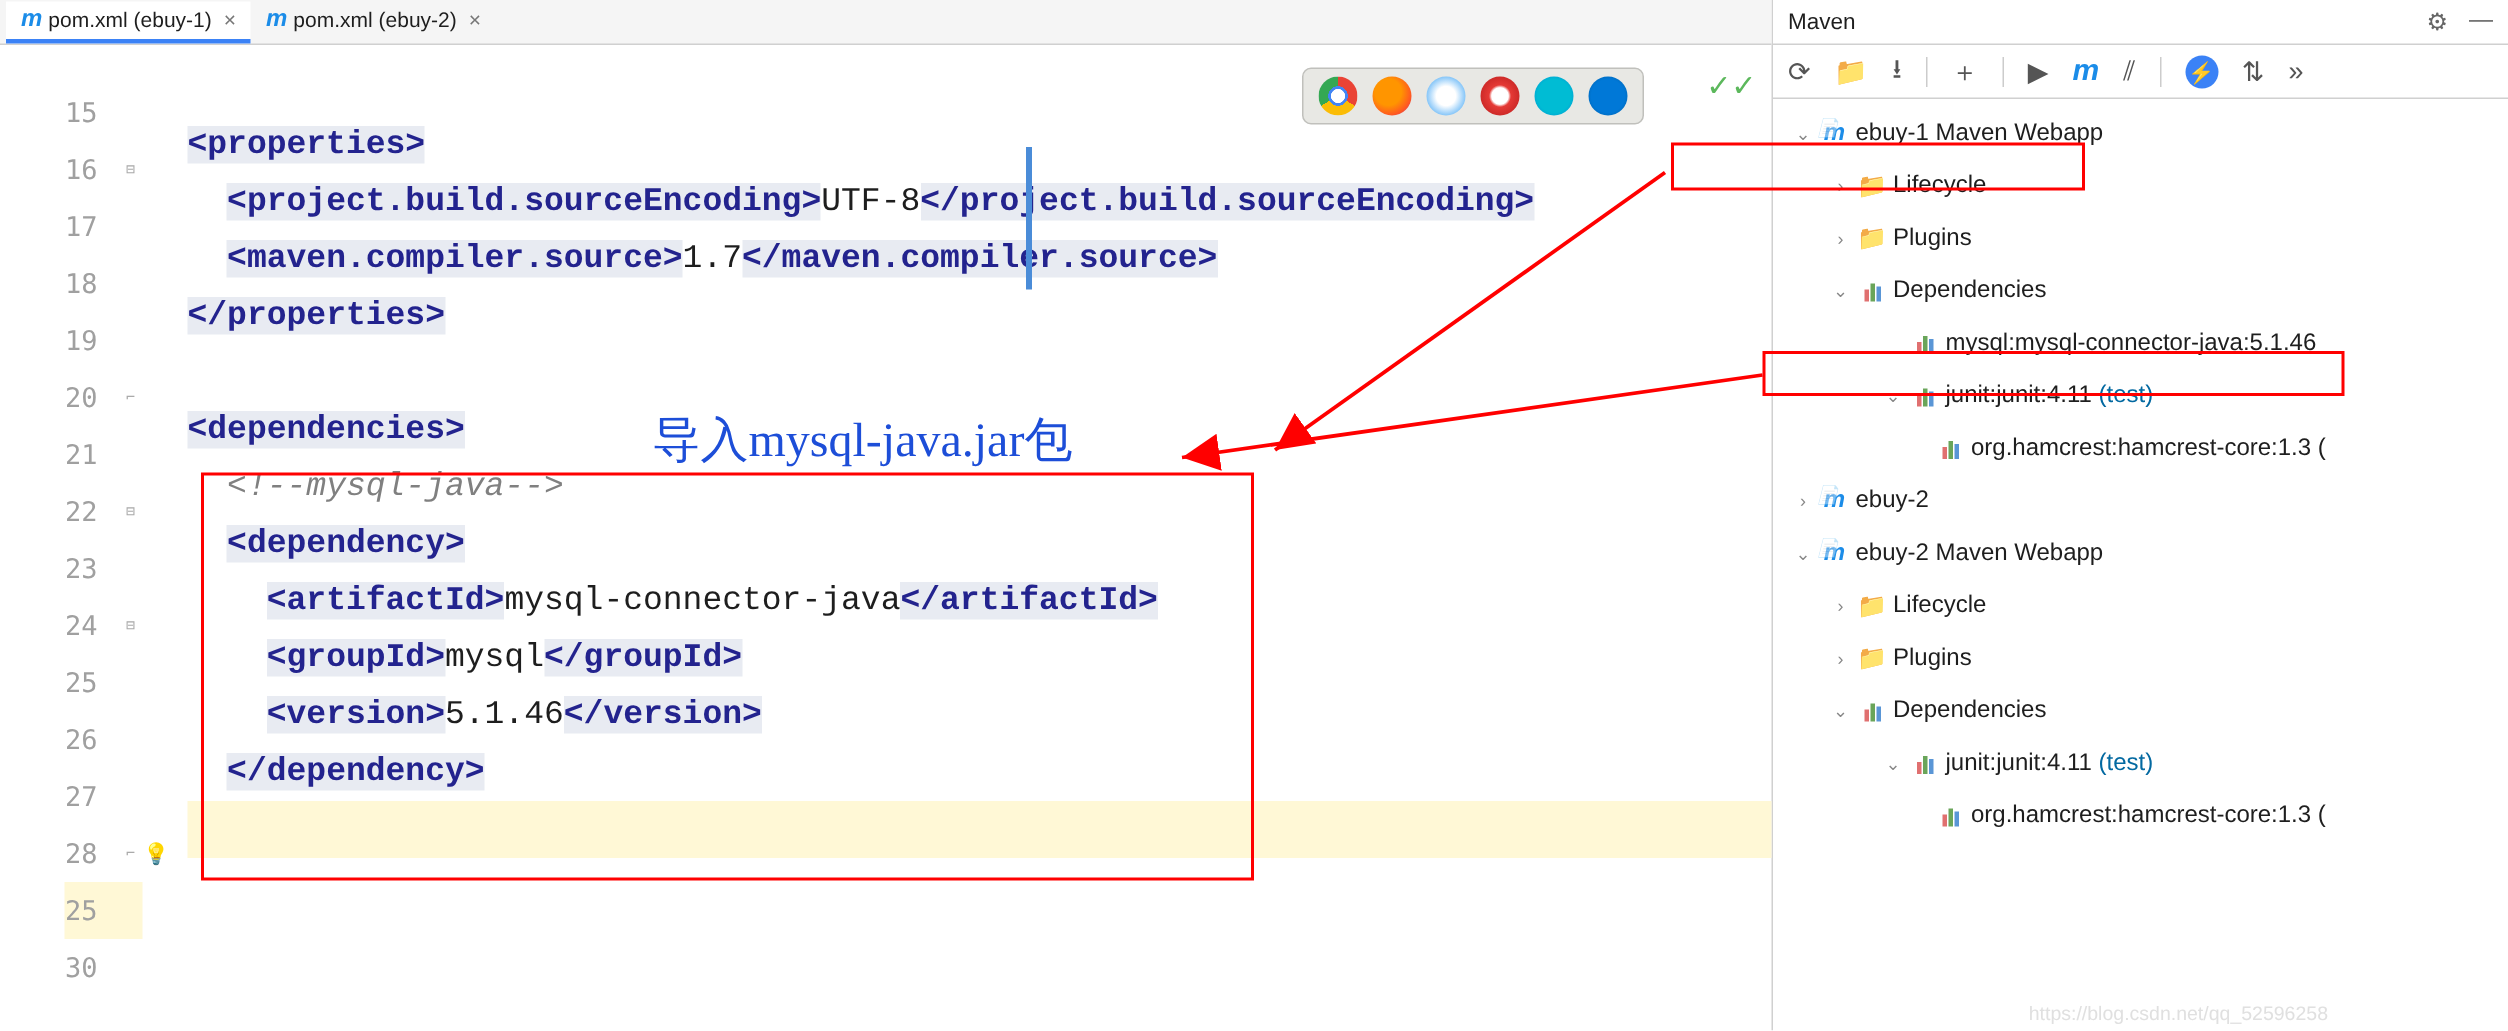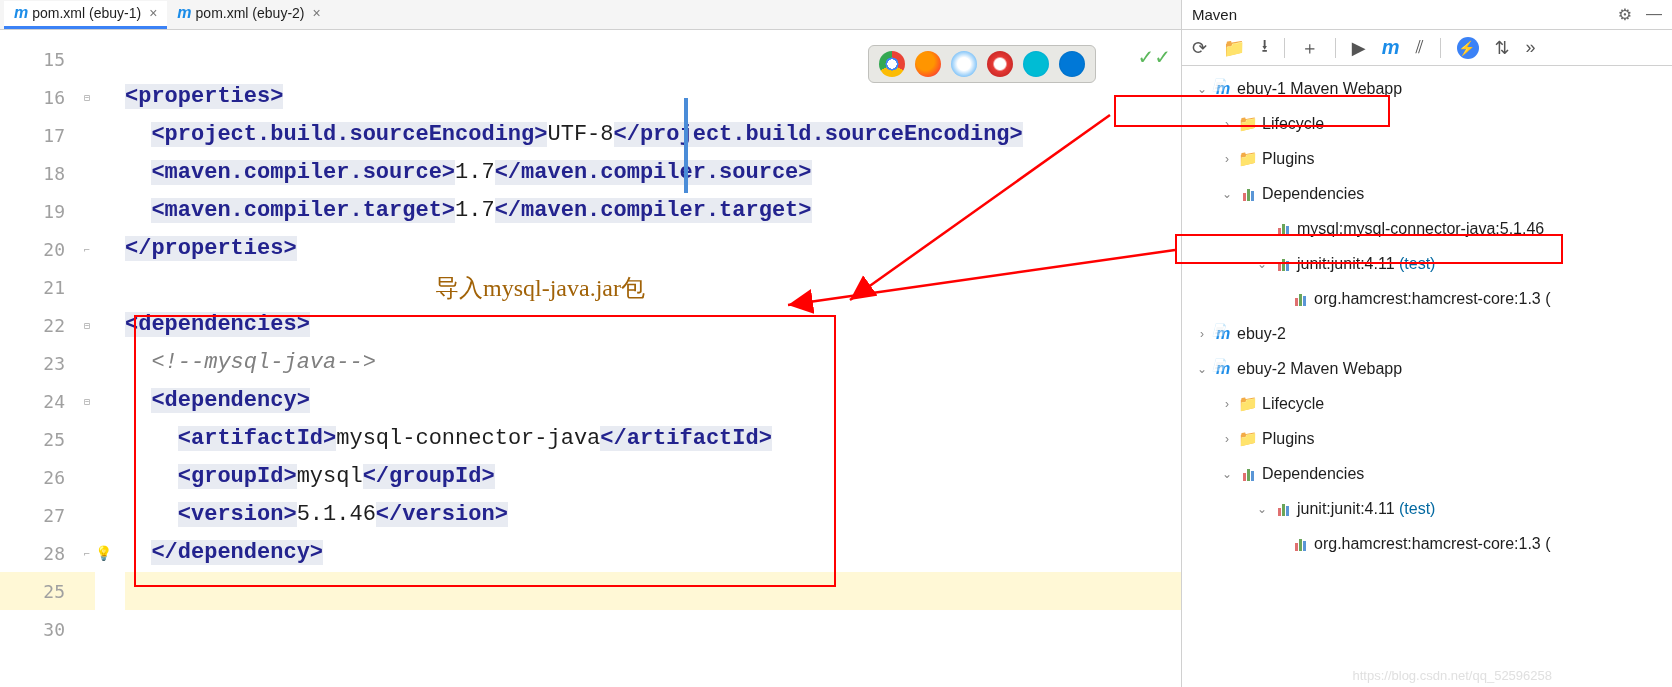--- a/index.html
+++ b/index.html
@@ -59,25 +59,26 @@
     .editor {
       flex: 1;
       display: flex;
       position: relative;
     }
     .gutter {
       width: 95px;
       background: #fff;
       display: flex;
       flex-direction: column;
-      padding-top: 10px;
+      padding-top: 26px;
       font-family: "Consolas", monospace;
       font-size: 18px;
       color: #a0a0a0;
       text-align: right;
+      align-items: flex-end;
     }
     .gutter-line {
       height: 38px;
       display: flex;
       align-items: center;
       justify-content: flex-end;
       padding-right: 30px;
       position: relative;
     }
     .fold-mark {
@@ -136,22 +137,22 @@
       position: absolute;
       top: 15px;
       right: 10px;
       color: #5cb85c;
       font-size: 20px;
     }
     
     
     .annotation-text {
       position: absolute;
-      color: #a16207;
-      font-size: 24px;
+      color: #1d4ed8;
+      font-size: 32px;
       font-family: "SimSun", serif;
       top: 272px;
       left: 435px;
     }
     .red-box-code {
       position: absolute;
       top: 315px;
       left: 134px;
       width: 702px;
       height: 272px;
@@ -330,21 +331,20 @@
       <div class="gutter-line">
           <span>30</span>
         </div>
     </div>
 
     <div class="code-area">
       <div class="code-line"></div>
       <div class="code-line"><span class="hl-bg"><span class="tag-bracket">&lt;</span><span class="tag-name">properties</span><span class="tag-bracket">&gt;</span></span></div>
       <div class="code-line">  <span class="hl-bg"><span class="tag-bracket">&lt;</span><span class="tag-name">project.build.sourceEncoding</span><span class="tag-bracket">&gt;</span></span><span class="text-val">UTF-8</span><span class="hl-bg"><span class="tag-bracket">&lt;/</span><span class="tag-name">project.build.sourceEncoding</span><span class="tag-bracket">&gt;</span></span></div>
       <div class="code-line">  <span class="hl-bg"><span class="tag-bracket">&lt;</span><span class="tag-name">maven.compiler.source</span><span class="tag-bracket">&gt;</span></span><span class="text-val">1.7</span><span class="hl-bg"><span class="tag-bracket">&lt;/</span><span class="tag-name">maven.compiler.source</span><span class="tag-bracket">&gt;</span></span></div>
-      <div class="code-line">  <span class="hl-bg"><span class="tag-bracket">&lt;</span><span class="tag-name">maven.compiler.target</span><span class="tag-bracket">&gt;</span></span><span class="text-val">1.7</span><span class="hl-bg"><span class="tag-bracket">&lt;/</span><span class="tag-name">maven.compiler.target</span><span class="tag-bracket">&gt;</span></span></div>
       <div class="code-line"><span class="hl-bg"><span class="tag-bracket">&lt;/</span><span class="tag-name">properties</span><span class="tag-bracket">&gt;</span></span></div>
       <div class="code-line"></div>
       <div class="code-line"><span class="hl-bg"><span class="tag-bracket">&lt;</span><span class="tag-name">dependencies</span><span class="tag-bracket">&gt;</span></span></div>
       <div class="code-line">  <span class="comment">&lt;!--mysql-java--&gt;</span></div>
       <div class="code-line">  <span class="hl-bg"><span class="tag-bracket">&lt;</span><span class="tag-name">dependency</span><span class="tag-bracket">&gt;</span></span></div>
       <div class="code-line">    <span class="hl-bg"><span class="tag-bracket">&lt;</span><span class="tag-name">artifactId</span><span class="tag-bracket">&gt;</span></span><span class="text-val">mysql-connector-java</span><span class="hl-bg"><span class="tag-bracket">&lt;/</span><span class="tag-name">artifactId</span><span class="tag-bracket">&gt;</span></span></div>
       <div class="code-line">    <span class="hl-bg"><span class="tag-bracket">&lt;</span><span class="tag-name">groupId</span><span class="tag-bracket">&gt;</span></span><span class="text-val">mysql</span><span class="hl-bg"><span class="tag-bracket">&lt;/</span><span class="tag-name">groupId</span><span class="tag-bracket">&gt;</span></span></div>
       <div class="code-line">    <span class="hl-bg"><span class="tag-bracket">&lt;</span><span class="tag-name">version</span><span class="tag-bracket">&gt;</span></span><span class="text-val">5.1.46</span><span class="hl-bg"><span class="tag-bracket">&lt;/</span><span class="tag-name">version</span><span class="tag-bracket">&gt;</span></span></div>
       <div class="code-line">  <span class="hl-bg"><span class="tag-bracket">&lt;/</span><span class="tag-name">dependency</span><span class="tag-bracket">&gt;</span></span></div>
       <div class="code-line hl"></div>

